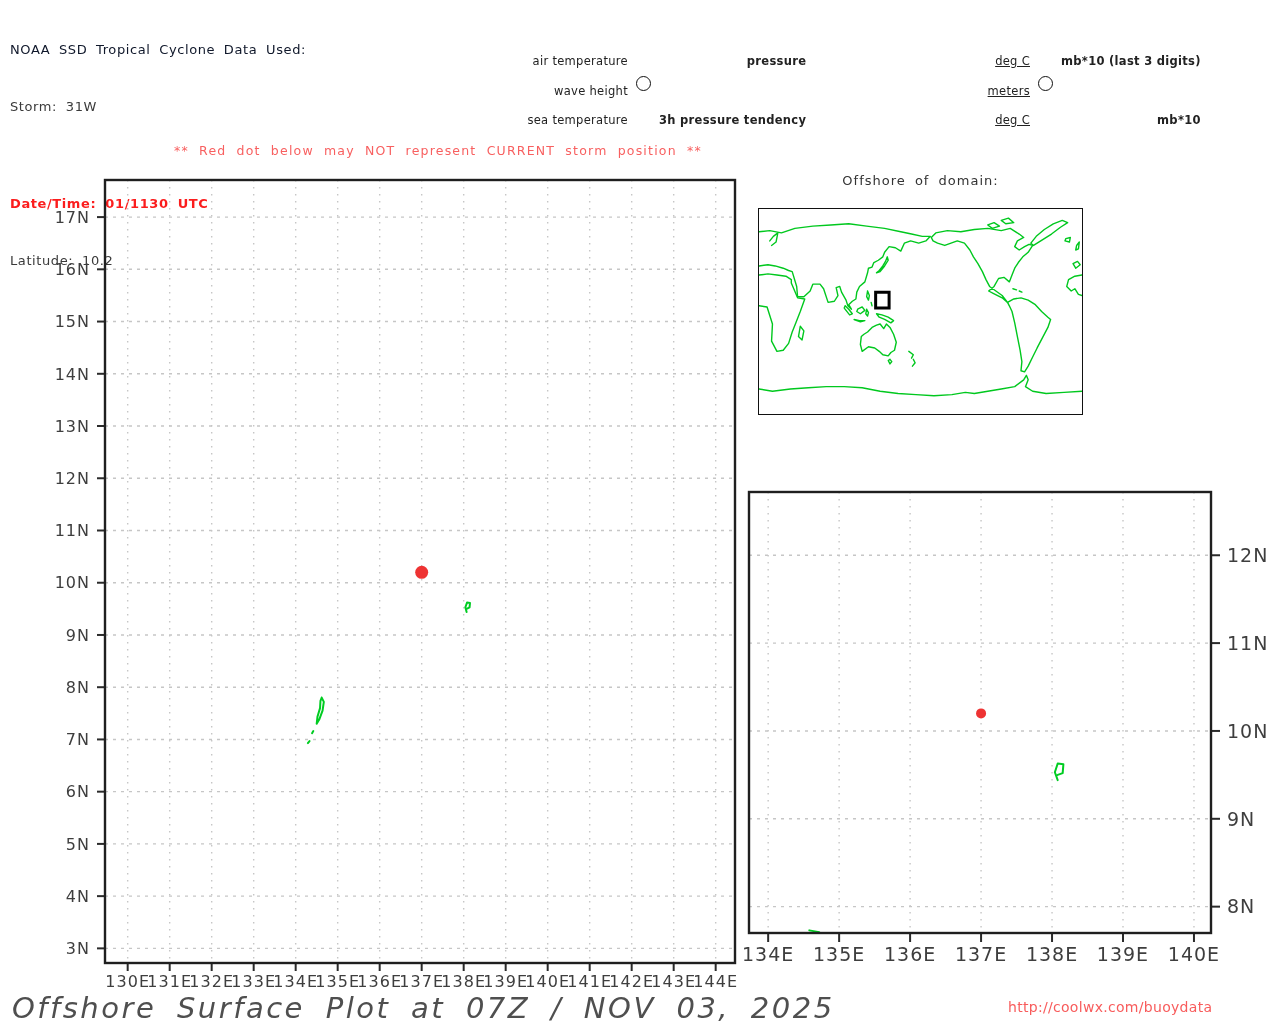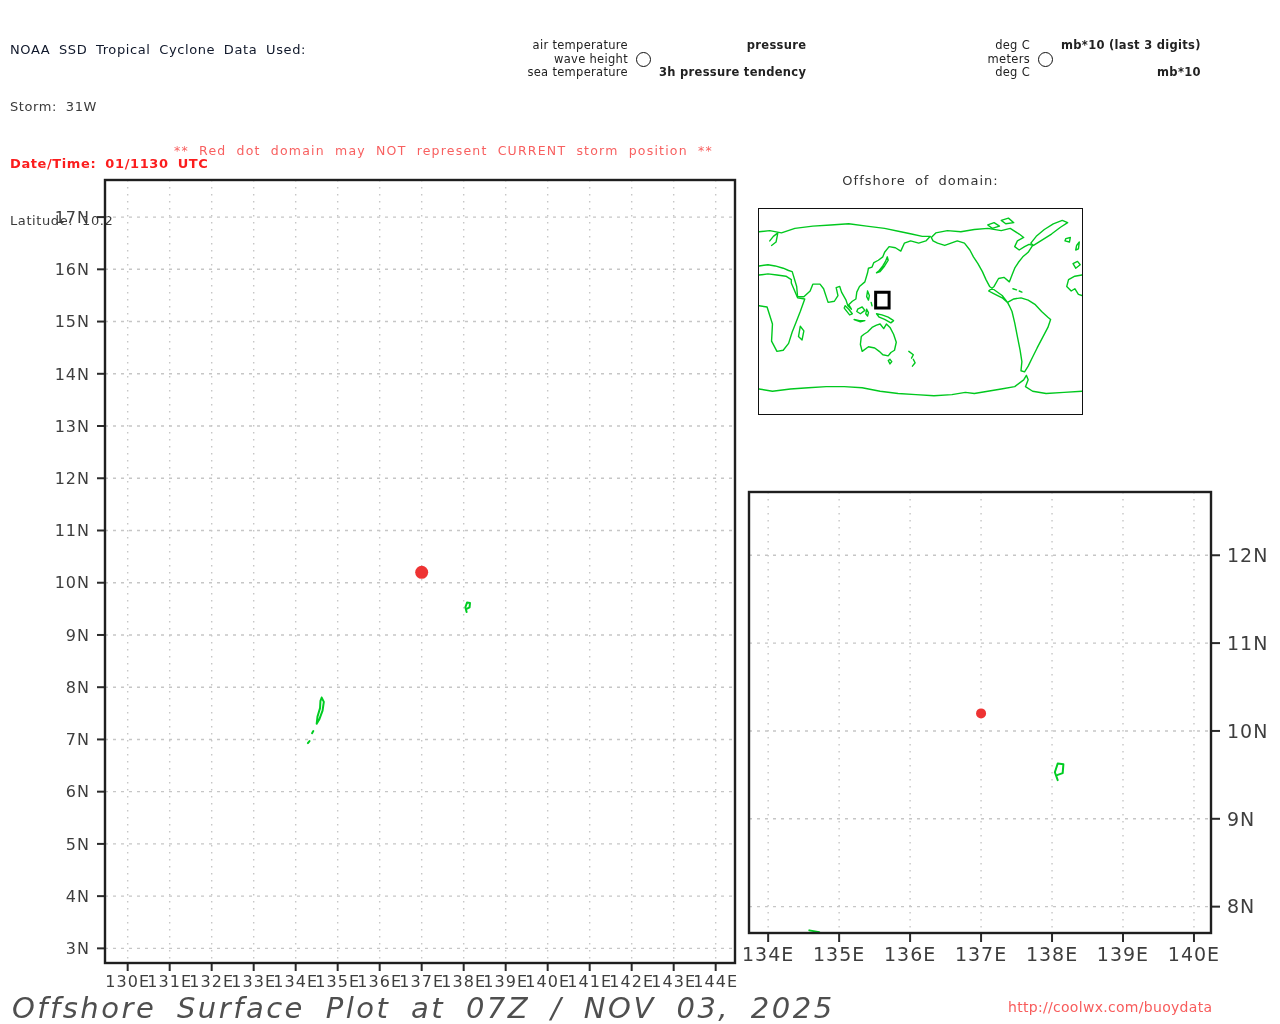--- a/index.html
+++ b/index.html
@@ -6,39 +6,39 @@
   body{width:1280px;height:1024px;overflow:hidden;position:relative;
        font-family:"DejaVu Sans","Liberation Sans",sans-serif;}
   #canvas{position:absolute;left:0;top:0;width:1280px;height:1024px;background:#fff;}
 
   .abs{position:absolute;}
 
   
   #info-block{left:10px;top:2px;font-size:13px;line-height:19px;color:#3a3a3a;
               letter-spacing:.6px;word-spacing:4px;white-space:pre;}
   .red-line{color:#0f172a;}
-  .bold-red-line{color:#fb1d1d;font-weight:bold;}
+  .bold-red-line{color:#fb1d1d;font-weight:bold;margin-top:40px;}
 
   
   #caution-title{left:622px;top:3px;font-size:20px;letter-spacing:3.5px;word-spacing:10px;
                  color:#f86b6b;white-space:nowrap;}
 
   
   .legend{top:39px;display:flex;align-items:center;font-size:11.5px;color:#222;
           letter-spacing:.3px;line-height:13.5px;}
   #legend-labels{left:516px;}
   #legend-units{left:958px;}
   .leg-col{display:flex;flex-direction:column;}
   .leg-left{text-align:right;}
   .leg-right{text-align:right;font-weight:bold;}
-  .leg-col div{height:13.5px;white-space:nowrap;}
+  .leg-col div{height:13.5px;white-space:nowrap;margin-top:16px;}
   .leg-circle{width:13px;height:13px;border:1.6px solid #111;border-radius:50%;
               margin:0 8px;flex:0 0 auto;}
   #legend-labels .leg-left{width:112px;}
-  #legend-units  .leg-left{width:72px;}
+  #legend-units  .leg-left{width:72px;text-decoration:underline;}
 
   
   #warning-text{left:174px;top:143px;font-size:12.5px;letter-spacing:1.2px;word-spacing:5px;
                 color:#f86060;white-space:nowrap;}
 
   
   #domain-title{left:758px;top:173px;width:325px;text-align:center;font-size:13px;
                 color:#333;letter-spacing:1px;word-spacing:4px;}
   #world-map{left:758px;top:208px;width:325px;height:207px;border:1.5px solid #111;
              box-sizing:border-box;background:#fff;}
@@ -95,21 +95,21 @@
       <div>deg C</div>
     </div>
     <div class="leg-circle"></div>
     <div class="leg-col leg-right">
       <div>mb*10 (last 3 digits)</div>
       <div></div>
       <div>mb*10</div>
     </div>
   </div>
 
-  <div id="warning-text" class="abs">** Red dot domain may NOT represent CURRENT storm position **</div>
+  <div id="warning-text" class="abs">** Red dot below may NOT represent CURRENT storm position **</div>
 
   <svg id="plot-main" class="plot" width="760" height="836" style="left: 45px; top: 172px;">
       <line x1="82.67999999999967" y1="8" x2="82.67999999999967" y2="791" class="grid-v"></line>
       <line x1="82.67999999999967" y1="791" x2="82.67999999999967" y2="799" class="tick"></line>
       <text x="82.67999999999967" y="815" text-anchor="middle" class="ticklabel" font-size="16">130E</text>
       <line x1="124.67999999999967" y1="8" x2="124.67999999999967" y2="791" class="grid-v"></line>
       <line x1="124.67999999999967" y1="791" x2="124.67999999999967" y2="799" class="tick"></line>
       <text x="124.67999999999967" y="815" text-anchor="middle" class="ticklabel" font-size="16">131E</text>
       <line x1="166.67999999999967" y1="8" x2="166.67999999999967" y2="791" class="grid-v"></line>
       <line x1="166.67999999999967" y1="791" x2="166.67999999999967" y2="799" class="tick"></line>

